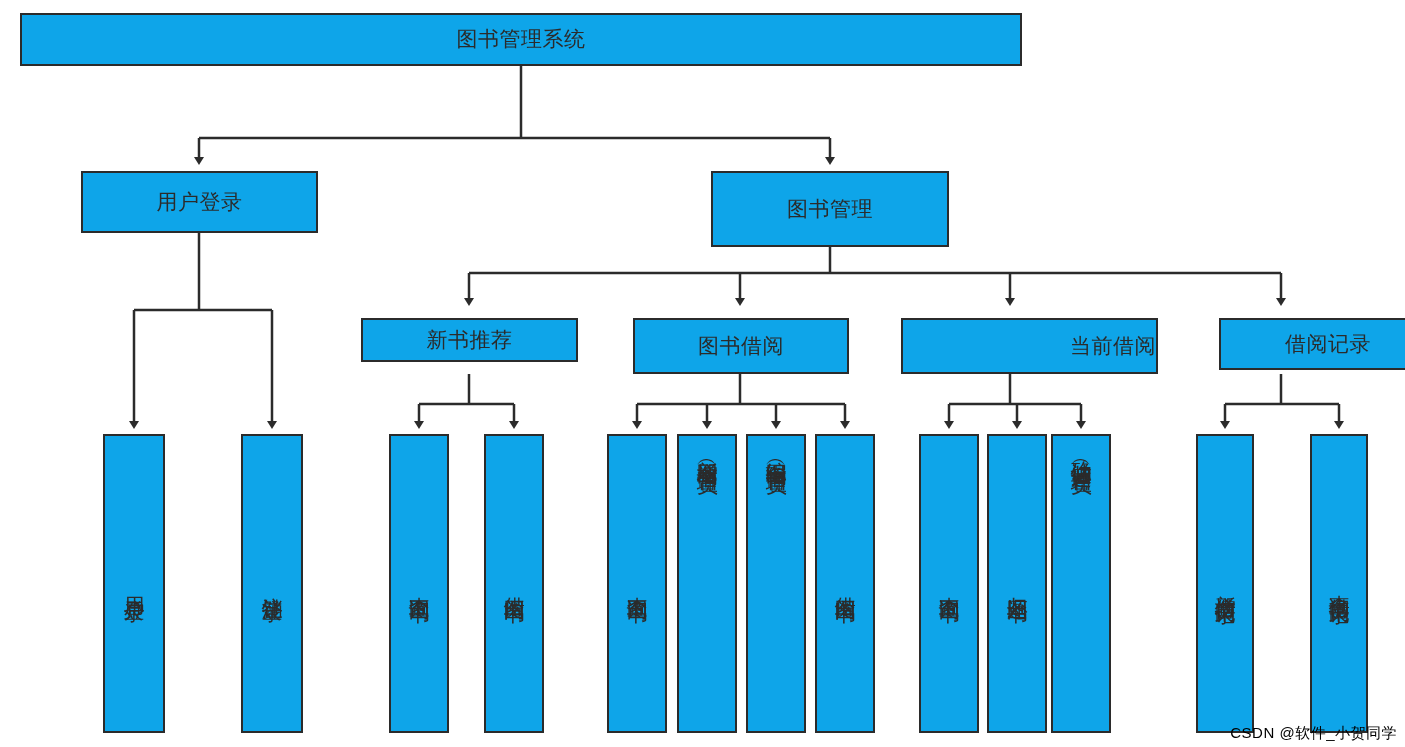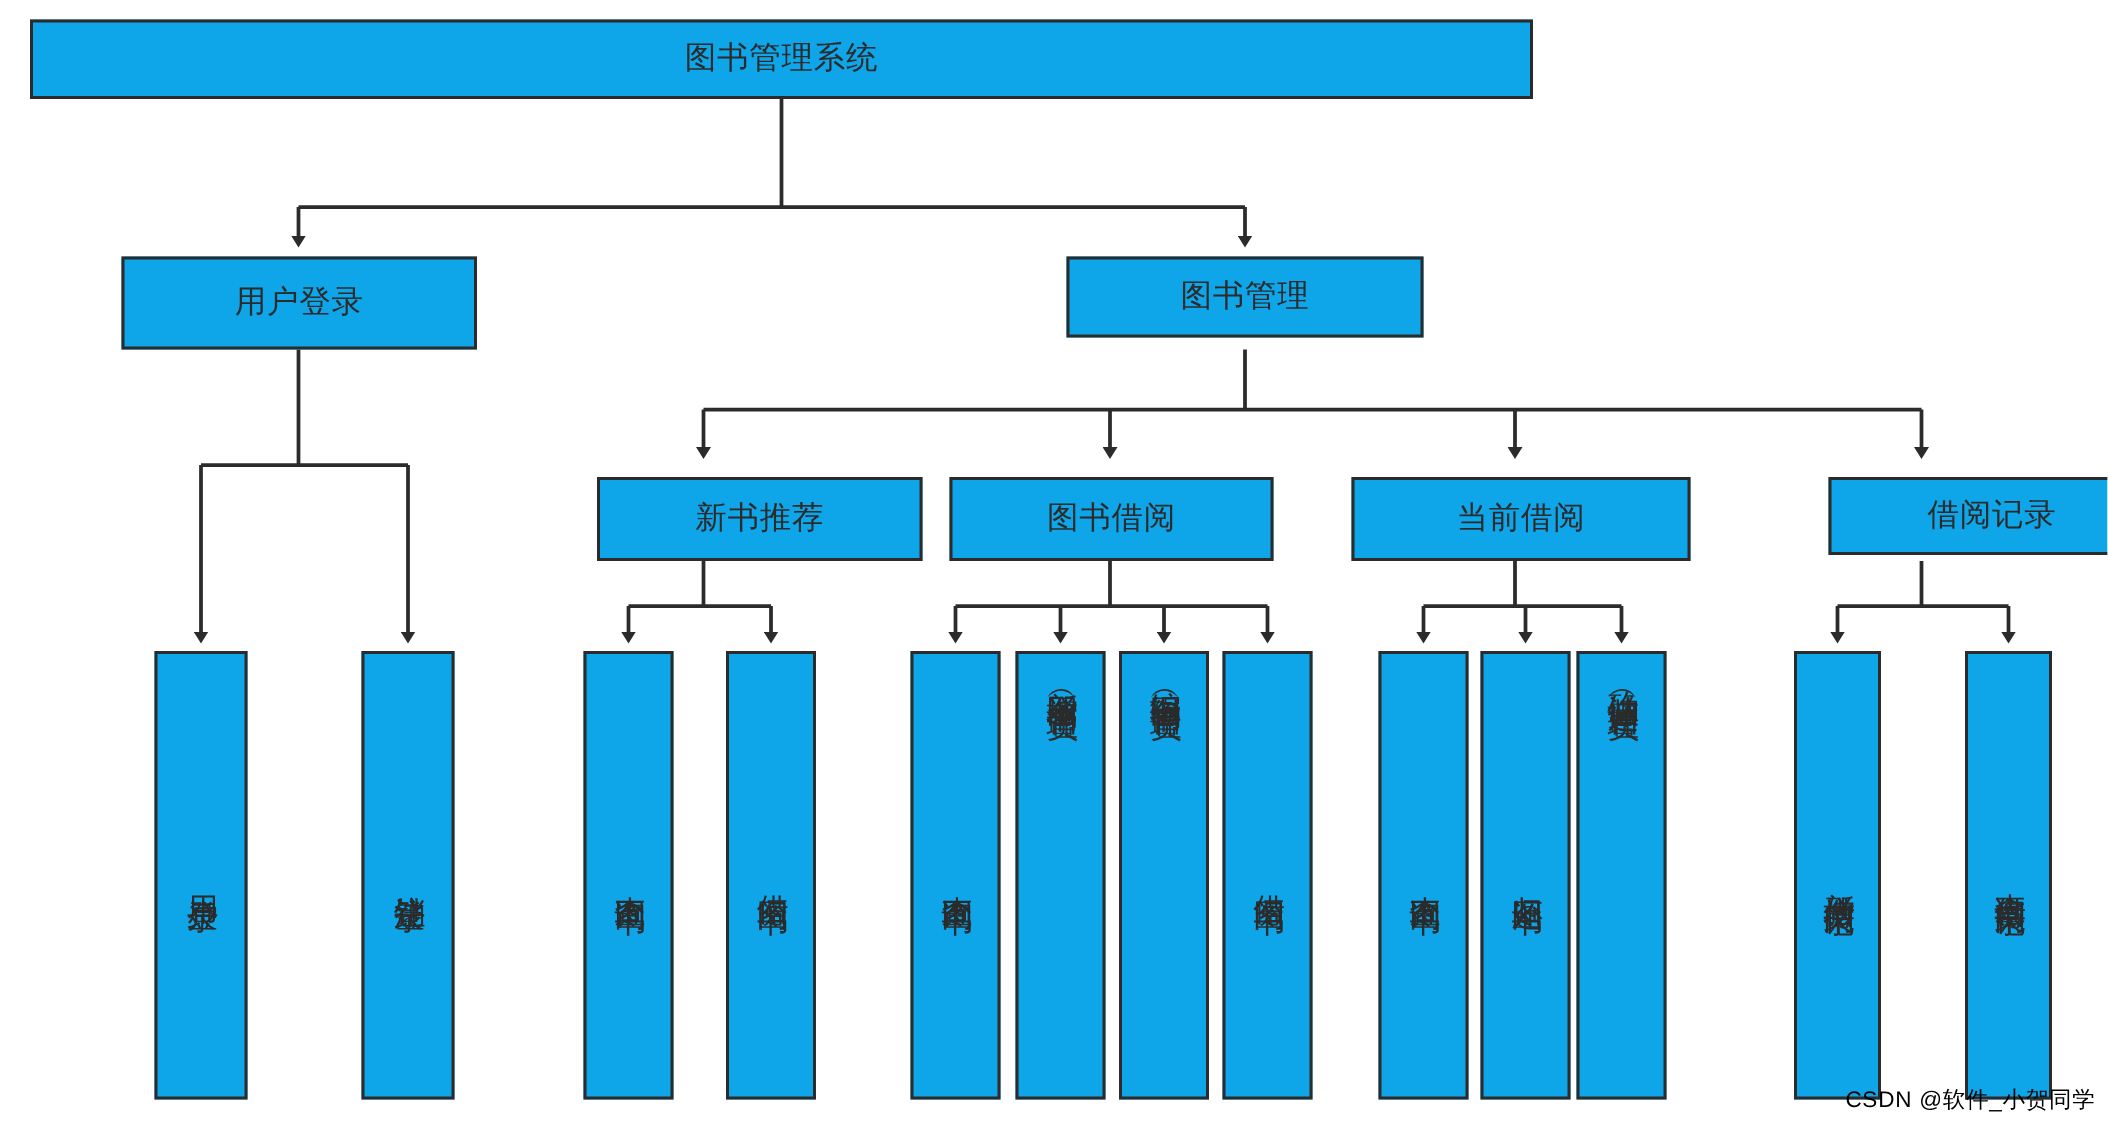--- a/index.html
+++ b/index.html
@@ -124,31 +124,31 @@
     </g>
   </svg>
 
   <div class="node" style="left:20px; top:13px; width:1002px; height:53px;">
     <span class="label">图书管理系统</span>
   </div>
 
   <div class="node" style="left:81px; top:171px; width:237px; height:62px;">
     <span class="label">用户登录</span>
   </div>
-  <div class="node" style="left:711px; top:171px; width:238px; height:54px;">
+  <div class="node" style="left:711px; top:171px; width:238px; height:76px;">
     <span class="label">图书管理</span>
   </div>
 
-  <div class="node" style="left:361px; top:318px; width:217px; height:56px;margin-left:37px;">
+  <div class="node" style="left:361px; top:318px; width:217px; height:44px;">
     <span class="label">新书推荐</span>
   </div>
   <div class="node" style="left:633px; top:318px; width:216px; height:56px;justify-content:center;">
     <span class="label">图书借阅</span>
   </div>
-  <div class="node" style="left:901px; top:318px; width:226px; height:56px;">
+  <div class="node" style="left:901px; top:318px; width:257px; height:56px;justify-content:flex-end;">
     <span class="label">当前借阅</span>
   </div>
   <div class="node" style="left:1172px; top:318px; width:218px; height:52px;margin-left:47px;">
     <span class="label">借阅记录</span>
   </div>
 
   <div class="node vertical centered" style="left:103px; top:434px; width:62px; height:299px;">
     <span class="label">用户登录</span>
   </div>
   <div class="node vertical centered" style="left:241px; top:434px; width:62px; height:299px;">

